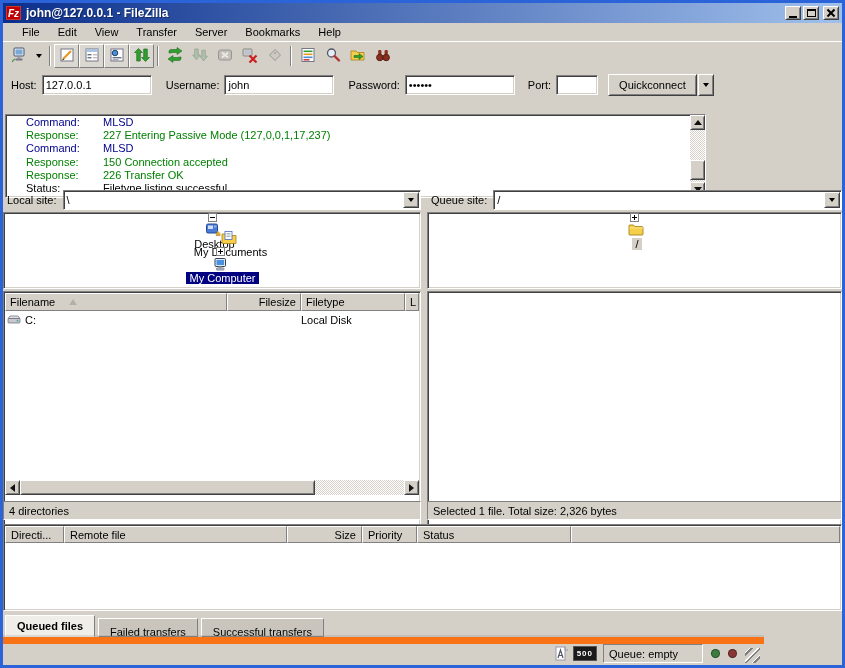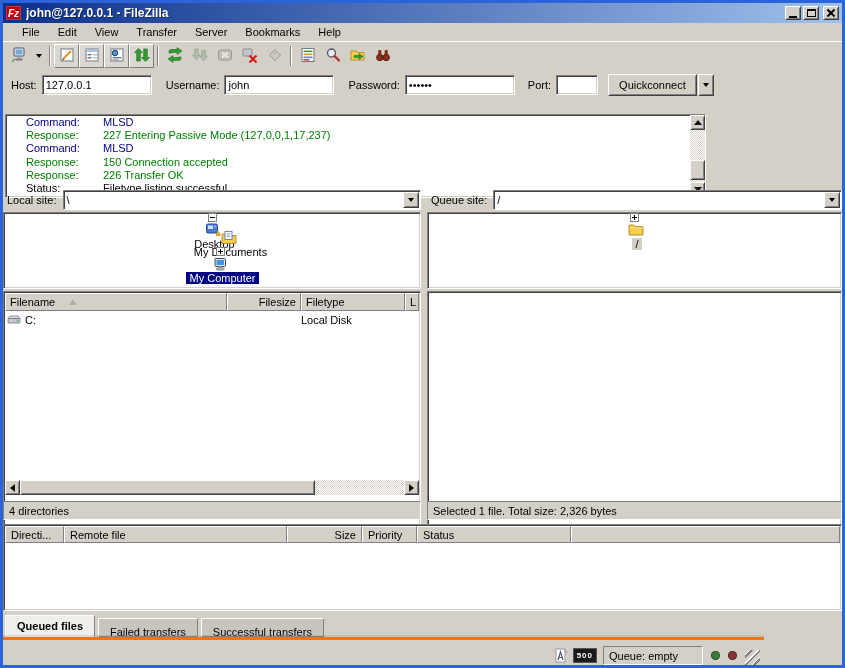--- a/index.html
+++ b/index.html
@@ -129,22 +129,22 @@
   .qcol.right{ justify-content:flex-end; }
   .qcol.fill{ flex:1; }
 
   
   #tab-bar{ position:absolute; left:2px; top:608px; width:837px; height:26px; display:flex; align-items:flex-end; }
   .tab{ height:19px; padding:7px 11px 0; background:#c9c5bd; border:1px solid; border-color:#ffffff #808080 #808080 #ffffff;
     margin-right:3px; white-space:nowrap; }
   .tab.active{ height:22px; padding-top:4px; background:#f0eee9; font-weight:bold; border-bottom-color:#f0eee9; }
 
   
-  #statusbar{ position:absolute; left:0; top:634px; width:761px; height:28px; display:flex; align-items:flex-end;
-    border-top:3px solid #f97316; box-shadow:0 -2px 0 #80808033; padding:0 4px; }
+  #statusbar{ position:absolute; left:0; top:634px; width:761px; height:28px; display:flex; align-items:flex-start;
+    border-top:7px solid #f97316; box-shadow:0 -2px 0 #80808033; padding:0 4px; }
   #sb-right{ margin-left:auto; display:flex; align-items:center; }
   .sb-icon{ width:18px; height:18px; display:flex; align-items:center; justify-content:center; }
   #speed-badge{ background:#1a1a1a; color:#fff; font-size:8px; font-weight:bold; letter-spacing:1px;
     padding:2px 3px; margin:0 6px 0 3px; border:1px solid #555; }
   #queue-status-panel{ width:100px; height:19px; display:flex; align-items:center; padding-left:5px;
     border:1px solid; border-color:#808080 #ffffff #ffffff #808080; background:var(--chrome); }
   .led{ width:9px; height:9px; border-radius:50%; margin-left:8px; border:1px solid #0006; }
   #led-recv{ background:var(--led-on); } #led-send{ background:var(--led-off); }
   #resize-grip{ width:15px; height:15px; margin-left:8px; align-self:flex-end;
     background:repeating-linear-gradient(135deg, transparent 0 3px, #ffffff 3px 4px, #808080 4px 6px); }

